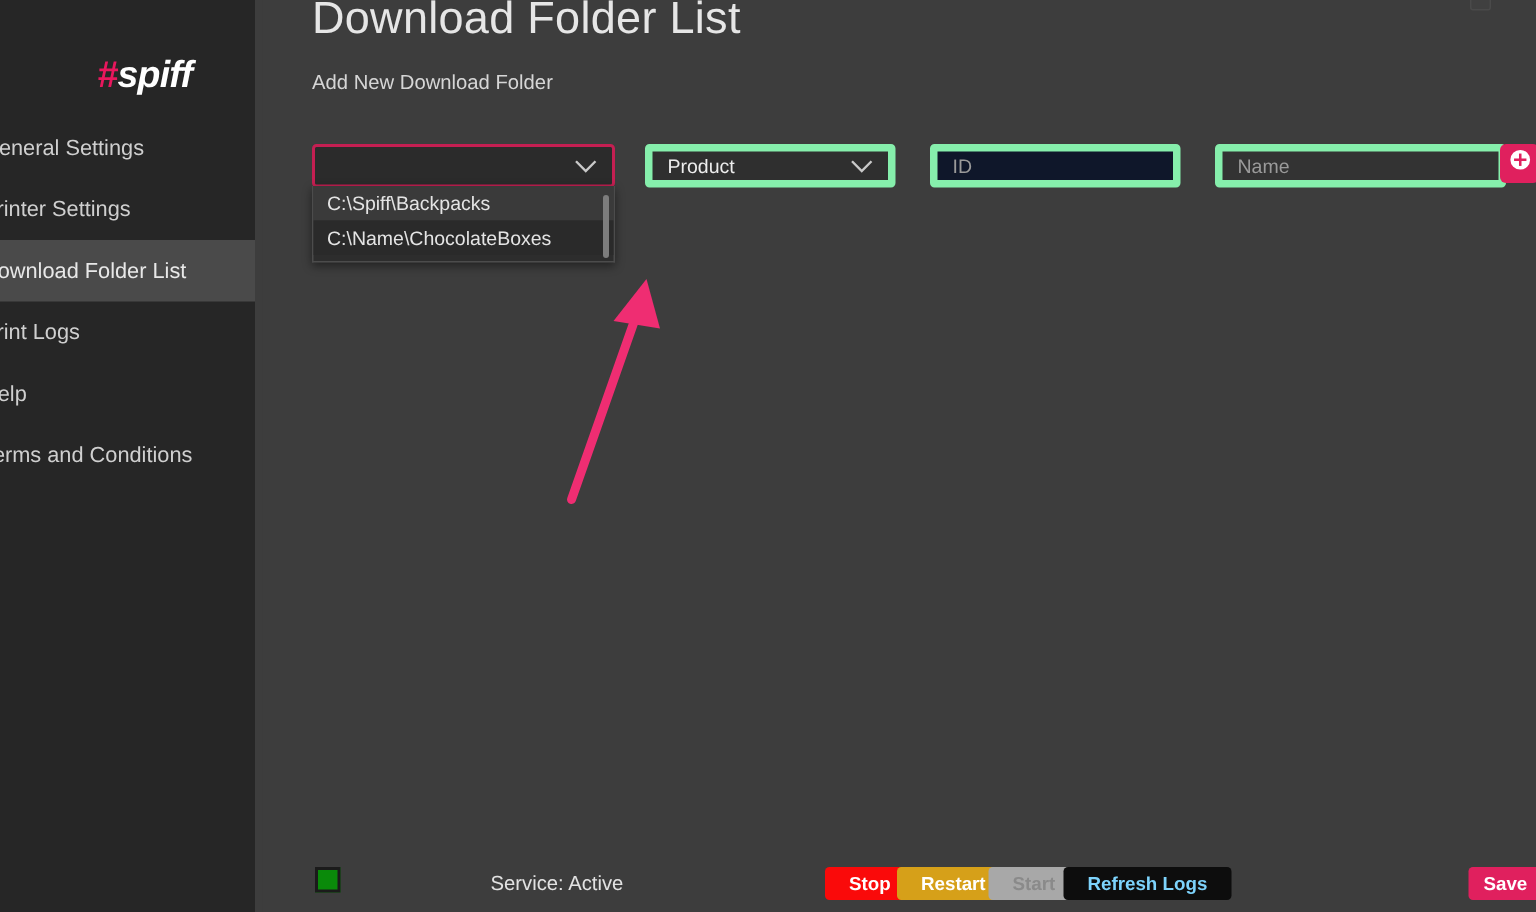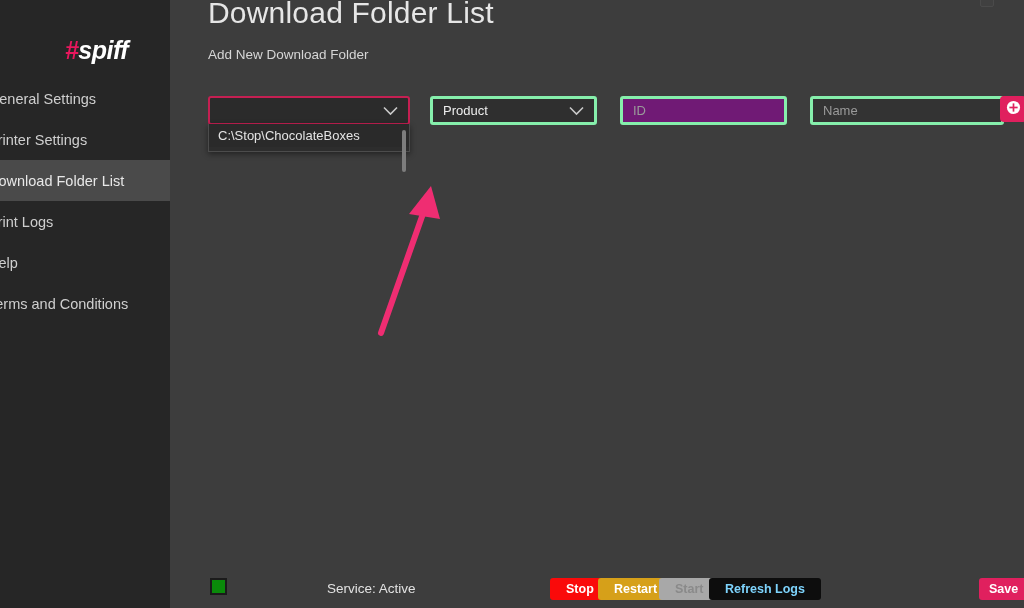--- a/index.html
+++ b/index.html
@@ -107,21 +107,21 @@
     left: 33px; top: 96px;
     width: 816px;
     height: 30px;
   }
 
   .field {
     position: absolute;
     top: 0;
     height: 29px;
     background: #2f2f2f;
-    border: 3px solid #86efac;
+    border: 5px solid #86efac;
     border-radius: 3px;
     display: flex;
     align-items: center;
     padding: 0 10px;
     font-size: 13px;
     color: #b5b5b5;
     cursor: pointer;
   }
   .field.focused {
     border: 2px solid #c51f52;
@@ -133,21 +133,21 @@
     top: 50%;
     transform: translateY(-50%);
     display: block;
     line-height: 0;
   }
   .field-value { color: #ededed; }
   .field-placeholder { color: #9a9a9a; }
 
   #folder-select { left: 0;   width: 202px; }
   #product-select { left: 222px; width: 167px; }
-  #id-input      { left: 412px; width: 167px; background:#701a75; }
+  #id-input      { left: 412px; width: 167px; background:#0f172a; }
   #name-input    { left: 602px; width: 194px; background:#333; }
 
   #add-button {
     position: absolute;
     left: 792px; top: 0;
     width: 26px; height: 26px;
     background: #e0205e;
     border: none;
     border-radius: 4px;
     display: flex;
@@ -345,21 +345,22 @@
             <circle cx="8" cy="8" r="7" fill="#ffffff"></circle>
             <rect x="7.1" y="3.6" width="1.8" height="8.8" fill="#e0205e"></rect>
             <rect x="3.6" y="7.1" width="8.8" height="1.8" fill="#e0205e"></rect>
           </svg>
         </span>
       </div>
 
     </div>
 
     <div id="folder-dropdown">
-      <div class="dropdown-option hovered">C:\Stop\ChocolateBoxes</div>
+      <div class="dropdown-option">C:\Spiff\Backpacks</div>
+      <div class="dropdown-option hovered">C:\Name\ChocolateBoxes</div>
       <div id="dropdown-scrollbar"></div>
     </div>
 
     <div id="annotation-arrow">
       <svg width="90" height="165" viewBox="0 0 90 165">
         <line x1="16" y1="155" x2="60" y2="30" stroke="#ef2d72" stroke-width="6" stroke-linecap="round"></line>
         <polygon points="66,8 44,36 75,41" fill="#ef2d72"></polygon>
       </svg>
     </div>
 

